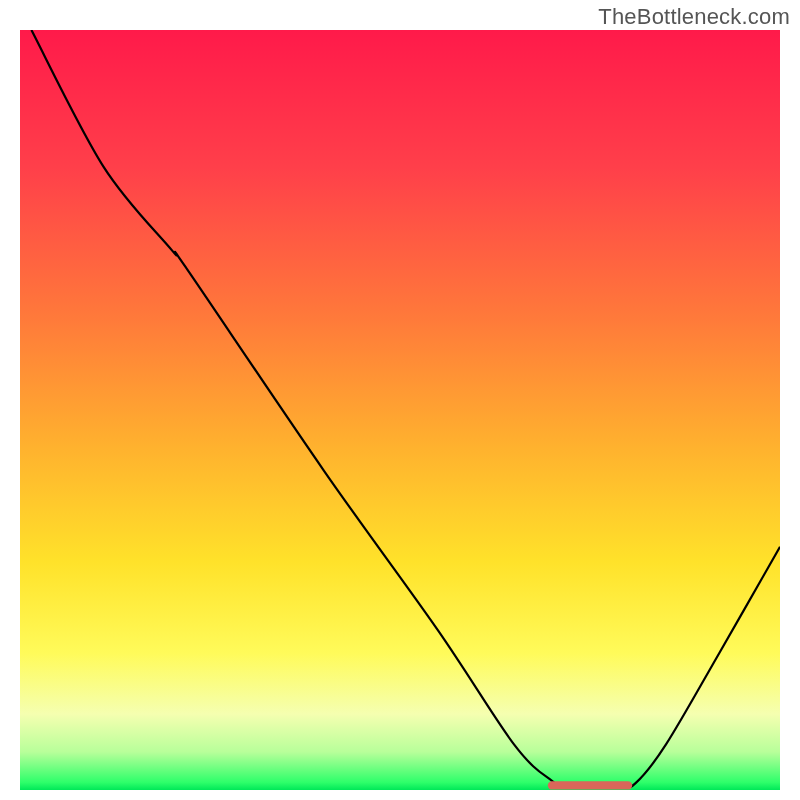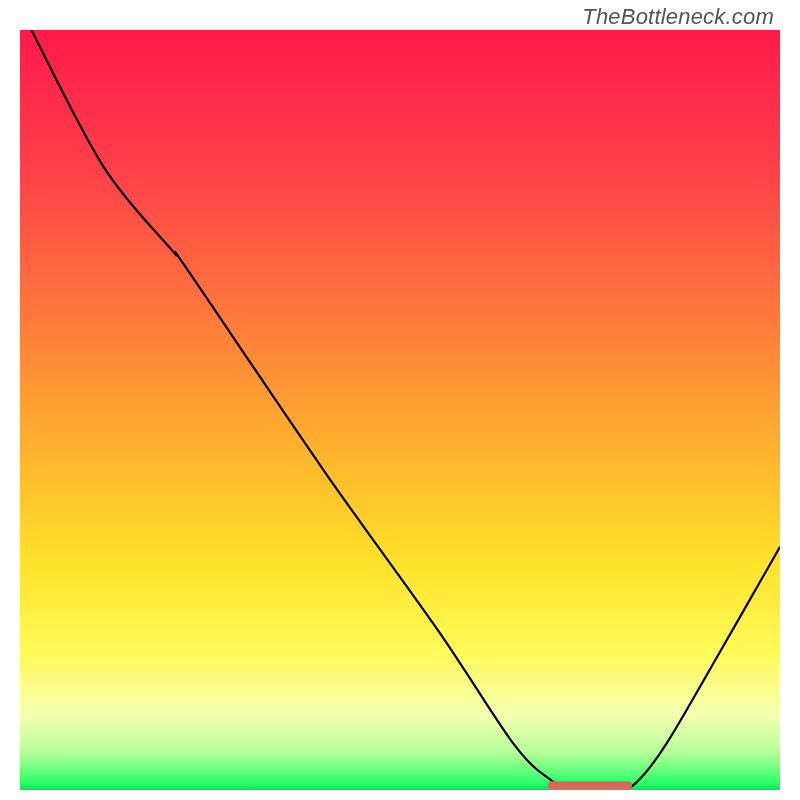--- a/index.html
+++ b/index.html
@@ -1,17 +1,17 @@
 <!DOCTYPE html>
 <html><head>
 <meta charset="utf-8">
 <style>
   * { margin: 0; padding: 0; box-sizing: border-box; }
   body { width: 800px; height: 800px; overflow: hidden; font-family: Arial, sans-serif; position: relative; background: #fff; }
-  .watermark { position: absolute; top: 4px; right: 26px; font-size: 22px; font-weight: 500; color: #555; z-index: 10; letter-spacing: 0.2px; font-style: italic; }
+  .watermark { position: absolute; top: 4px; right: 10px; font-size: 22px; font-weight: 500; color: #555; z-index: 10; letter-spacing: 0.2px; }
   .chart-area { position: absolute; left: 20px; top: 30px; width: 760px; height: 760px; }
   svg { display: block; }
 </style>
 </head>
 <body>
 
 <div class="watermark">TheBottleneck.com</div>
 
 <div class="chart-area">
   <svg id="chart-svg" width="760" height="760" viewBox="0 0 760 760">

